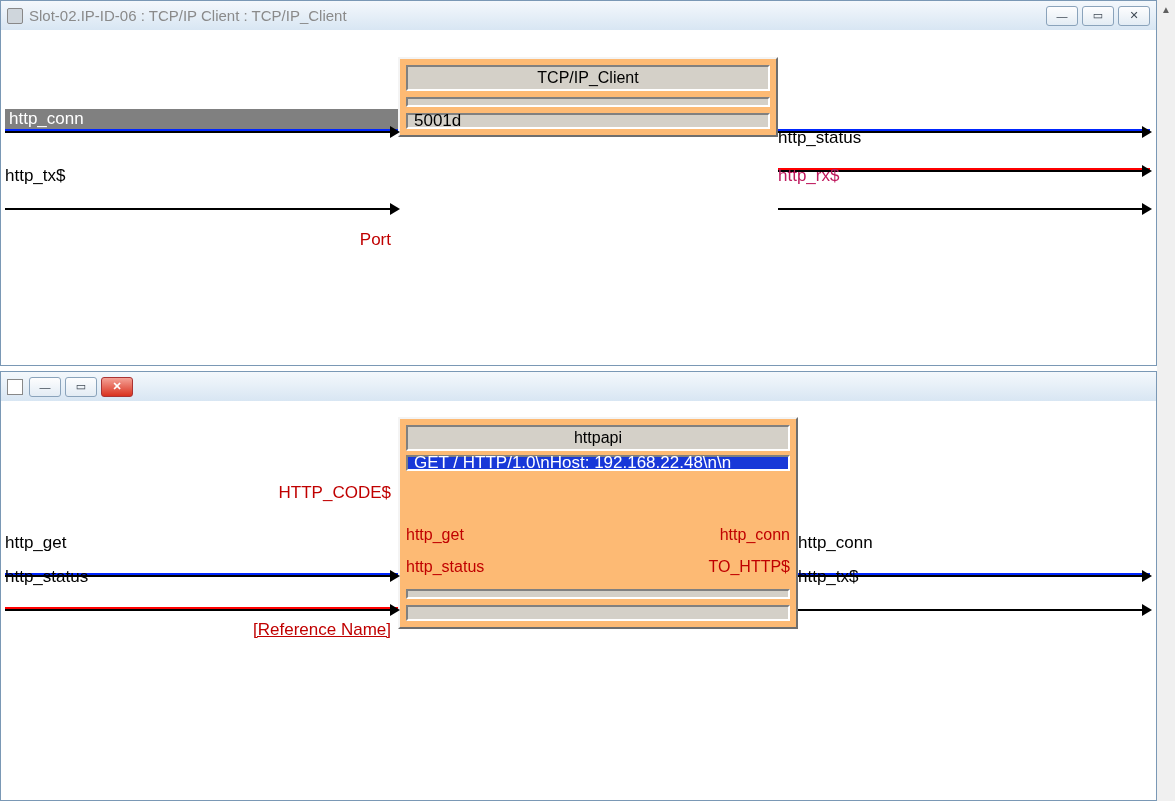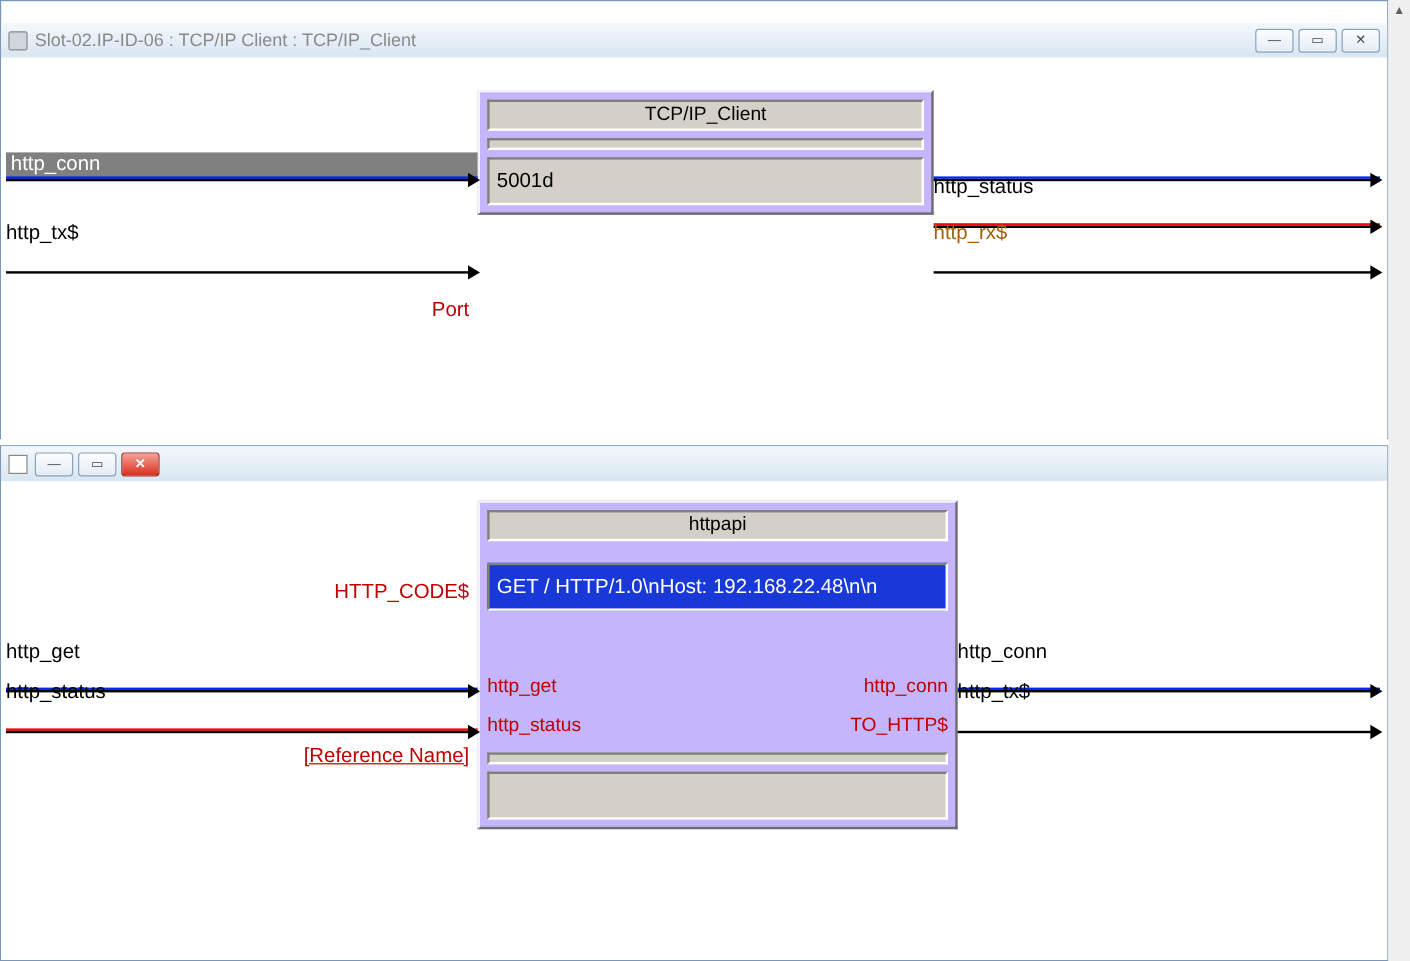--- a/index.html
+++ b/index.html
@@ -2,35 +2,35 @@
 <html><head>
 <meta charset="utf-8">
 <style>
   html,body{margin:0;padding:0;font-family:Tahoma,Arial,sans-serif;font-size:15px;background:#fff;}
   .outer{width:1175px;height:801px;position:relative;background:#fff;}
   .scroll-track{position:absolute;right:0;top:0;width:18px;height:801px;background:#f0f0f0;}
   .scroll-up{position:absolute;top:0;left:0;width:18px;height:18px;background:#f0f0f0;display:flex;align-items:center;justify-content:center;font-size:10px;color:#606060;}
 
   .subwin{position:absolute;left:0;width:1157px;border:1px solid #7a98b5;box-sizing:border-box;}
   .tbar{height:29px;background:linear-gradient(#f4f8fc,#d8e6f3);display:flex;align-items:center;padding:0 6px;position:relative;}
-  .tbar.inactive{color:#8a8a8a;margin-top:18px;}
+  .tbar.inactive{color:#8a8a8a;}
   .tbar.active{color:#000;}
   .tico{width:16px;height:16px;margin-right:6px;display:inline-block;}
   .tico.monitor{border:1px solid #888;border-radius:2px;box-sizing:border-box;position:relative;background:#cfd6dc;}
   .tico.doc{background:#fff;border:1px solid #888;box-sizing:border-box;}
   .ttext{flex:1;white-space:nowrap;overflow:hidden;}
   .tbtns{display:flex;gap:4px;}
   .wbtn{width:30px;height:18px;border:1px solid #8aa3bb;border-radius:3px;background:linear-gradient(#fdfdfe,#e3ecf4);display:flex;align-items:center;justify-content:center;font-size:11px;color:#404a55;cursor:pointer;}
   .wbtn.red{background:linear-gradient(#f4a296,#d9311e);border-color:#a33;color:#fff;font-weight:bold;}
   .canvas{position:relative;background:#fff;}
 
-  .blk{position:absolute;background:#c4b5fd;border:2px solid;border-top-color:#f4f4f4;border-left-color:#f4f4f4;border-right-color:#6e6e6e;border-bottom-color:#6e6e6e;box-sizing:border-box;padding:6px;}
+  .blk{position:absolute;background:#fdba74;border:2px solid;border-top-color:#f4f4f4;border-left-color:#f4f4f4;border-right-color:#6e6e6e;border-bottom-color:#6e6e6e;box-sizing:border-box;padding:6px;}
   .blk-title{height:26px;background:#d4d0c8;border:2px solid;border-top-color:#808080;border-left-color:#808080;border-right-color:#fff;border-bottom-color:#fff;box-sizing:border-box;display:flex;align-items:center;justify-content:center;font-size:16px;margin-bottom:4px;}
   .blk-row{display:flex;justify-content:space-between;align-items:center;height:32px;font-size:16px;color:#c00000;}
-  .blk-sunk{height:40px;background:#d4d0c8;border:2px solid;border-top-color:#808080;border-left-color:#808080;border-right-color:#fff;border-bottom-color:#fff;box-sizing:border-box;padding:0 6px;display:flex;align-items:center;font-size:17px;color:#000;}
+  .blk-sunk{height:16px;background:#d4d0c8;border:2px solid;border-top-color:#808080;border-left-color:#808080;border-right-color:#fff;border-bottom-color:#fff;box-sizing:border-box;padding:0 6px;display:flex;align-items:center;font-size:17px;color:#000;}
   .blk-sunk.sel{background:#1838d8;color:#fff;}
 
   .ext-label{position:absolute;font-size:17px;color:#c00000;text-align:right;}
 
   .sigrow{position:absolute;height:24px;}
   .sigrow .lbl{position:absolute;left:0;top:-20px;font-size:17px;}
   .sigline{position:absolute;left:0;right:0;bottom:2px;height:2px;}
   .sigbase{position:absolute;left:0;right:0;bottom:0;height:2px;background:#000;}
   .sigrow.sel{background:#808080;}
   .sigrow.sel .lbl{color:#fff;top:0;}
@@ -85,21 +85,21 @@
         <div class="sigbase"></div>
         <div class="arrow-r"></div>
       </div>
       <div class="sigrow" style="left:777px;top:118px;width:372px;">
         <span class="lbl" style="color:#000;">http_status</span>
         <div class="sigline" style="background:#ff0000;"></div>
         <div class="sigbase"></div>
         <div class="arrow-r"></div>
       </div>
       <div class="sigrow" style="left:777px;top:156px;width:372px;">
-        <span class="lbl" style="color:#a16207;">http_rx$</span>
+        <span class="lbl" style="color:#be185d;">http_rx$</span>
         <div class="sigbase"></div>
         <div class="arrow-r"></div>
       </div>
 
     </div>
   </div>
 
   <div class="subwin" style="top:371px;height:430px;">
     <div class="tbar active">
       <span class="tico doc"></span>
@@ -112,21 +112,21 @@
           </div>
         <div class="wbtn red">
             <span>✕</span>
           </div>
       </div>
     </div>
     <div class="canvas" style="height:399px;">
 
       <div class="blk" style="left:397px;top:16px;width:400px;">
         <div class="blk-title">httpapi</div>
-        <div class="blk-sunk sel" style="margin-top:18px;">
+        <div class="blk-sunk sel" style="margin-top:4px;">
             <span>GET / HTTP/1.0\nHost: 192.168.22.48\n\n</span>
           </div>
         <div style="height:48px;"></div>
         <div class="blk-row">
           <span>http_get</span>
           <span>http_conn</span>
         </div>
         <div class="blk-row">
           <span>http_status</span>
           <span>TO_HTTP$</span>

